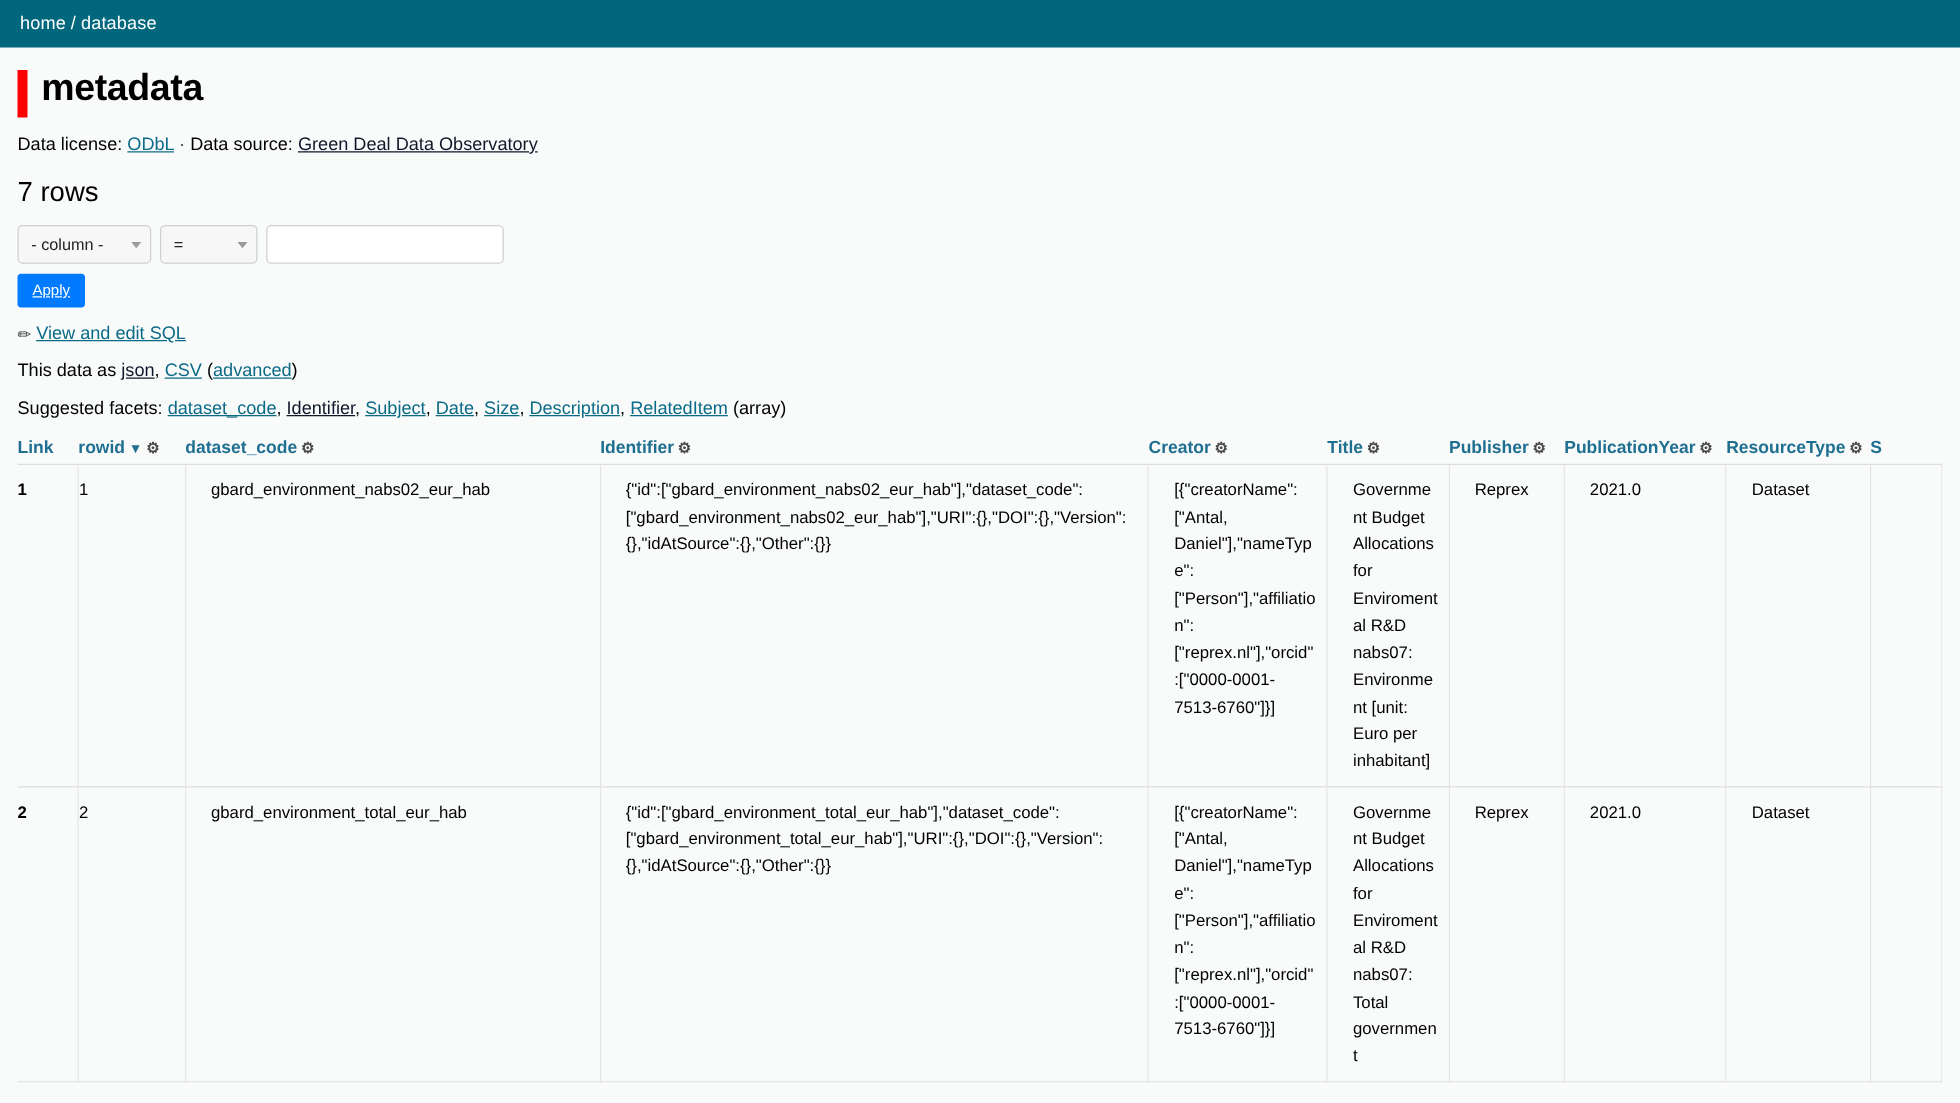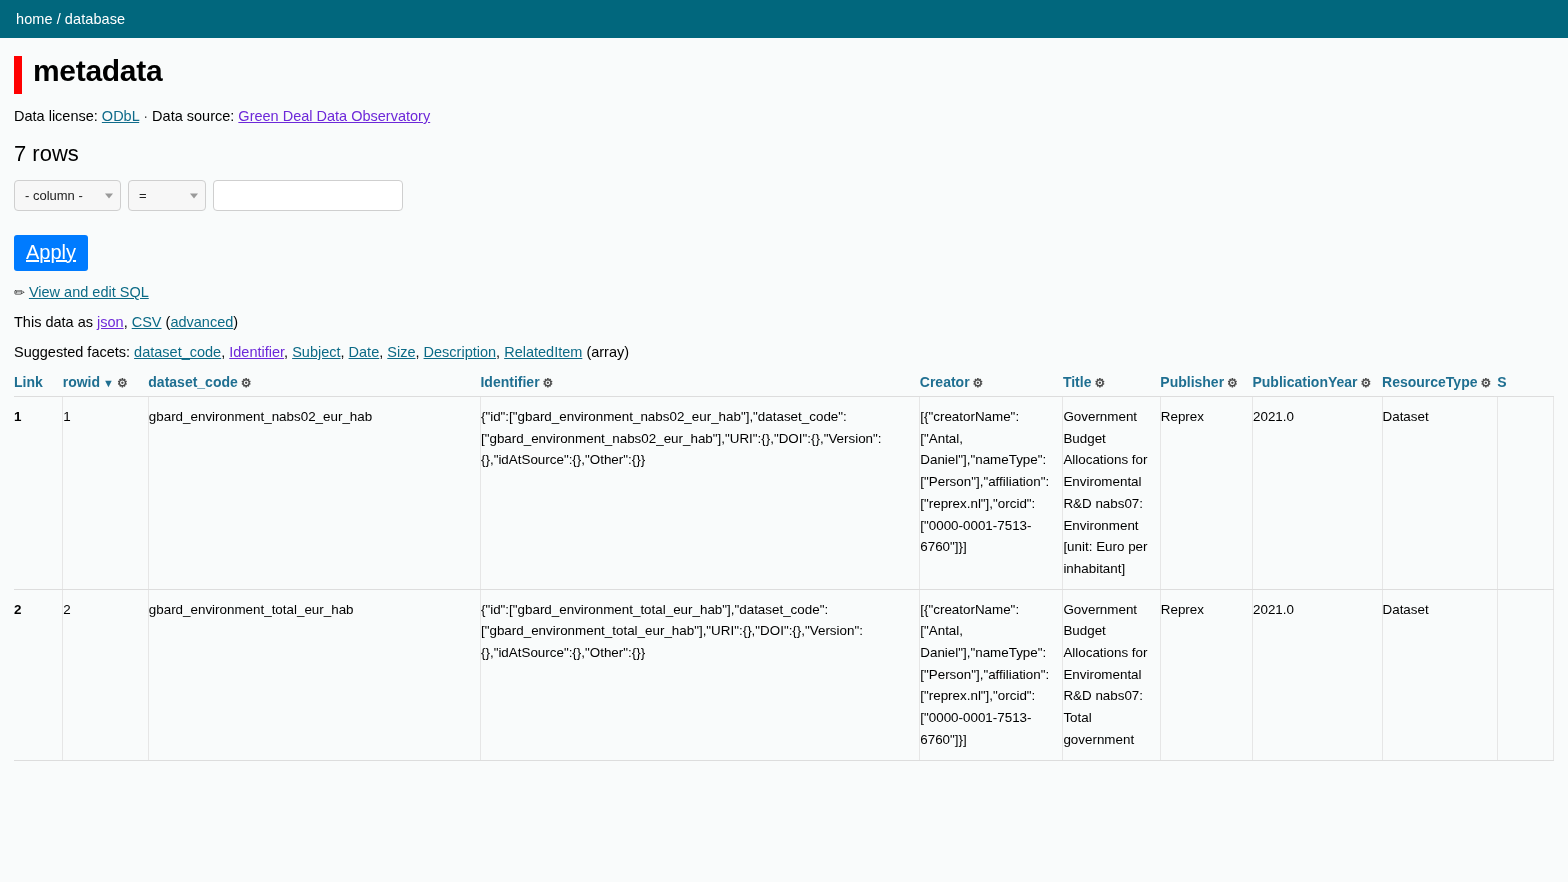--- a/index.html
+++ b/index.html
@@ -49,21 +49,21 @@
     font-weight: bold;
     margin: 0;
     letter-spacing: -.3px;
   }
 
   .meta-line {
     font-size: 14.5px;
     margin-top: 14px;
     color: #000;
   }
-  a.tealink { color: #6d28d9; text-decoration: underline; }
+  a.tealink { color: #0f172a; text-decoration: underline; }
   a.bluelink { color: #0f6b8a; text-decoration: underline; }
   a.link { color: #0b6a86; text-decoration: underline; }
   .dot { color: #444; }
 
   h3.rowcount {
     font-size: 22px;
     font-weight: normal;
     margin: 17px 0 0 0;
   }
 
@@ -105,26 +105,26 @@
     border: 1px solid #cfcfcf;
     border-radius: 4px;
     background: #ffffff;
     font-size: 13px;
     padding: 0 8px;
     font-family: "Liberation Sans", sans-serif;
     color: #222;
   }
 
   .apply-btn {
-    margin-top: 24px;
+    margin-top: 8px;
     background: #007bff;
     color: #fff;
     border: none;
     border-radius: 3px;
-    font-size: 20px;
+    font-size: 12px;
     font-family: "Liberation Sans", sans-serif;
     padding: 6px 12px 7px 12px;
     cursor: pointer;
     display: inline-block;
     text-decoration: underline;
   }
 
   .sql-line { margin-top: 13px; font-size: 14.5px; display: flex; align-items: center; }
   .pencil { font-size: 13px; margin-right: 4px; color: #333; transform: rotate(0deg); }
 
@@ -149,21 +149,21 @@
 
   table.rows td {
     vertical-align: top;
     padding: 9px 8px 9px 0;
     border-right: 1px solid #e6e6e6;
     border-bottom: 1px solid #dddddd;
     color: #000;
     line-height: 1.62;
     word-break: break-word;
   }
-  table.rows td.pad-l { padding-left: 0; }
+  table.rows td.pad-l { padding-left: 20px; }
   td.col-link { color: #19627f; font-weight: bold; text-align: left; padding-left: 16px; }
   td.col-rowid { color: #555; padding-left: 4px; }
   td.mono-json { color: #222; }
   td.numeric { color: #777; }
   td.titlecell { color: #000; }
 
   
   col.c-link   { width: 50px; }
   col.c-rowid  { width: 87px; }
   col.c-dsc    { width: 353px; }

